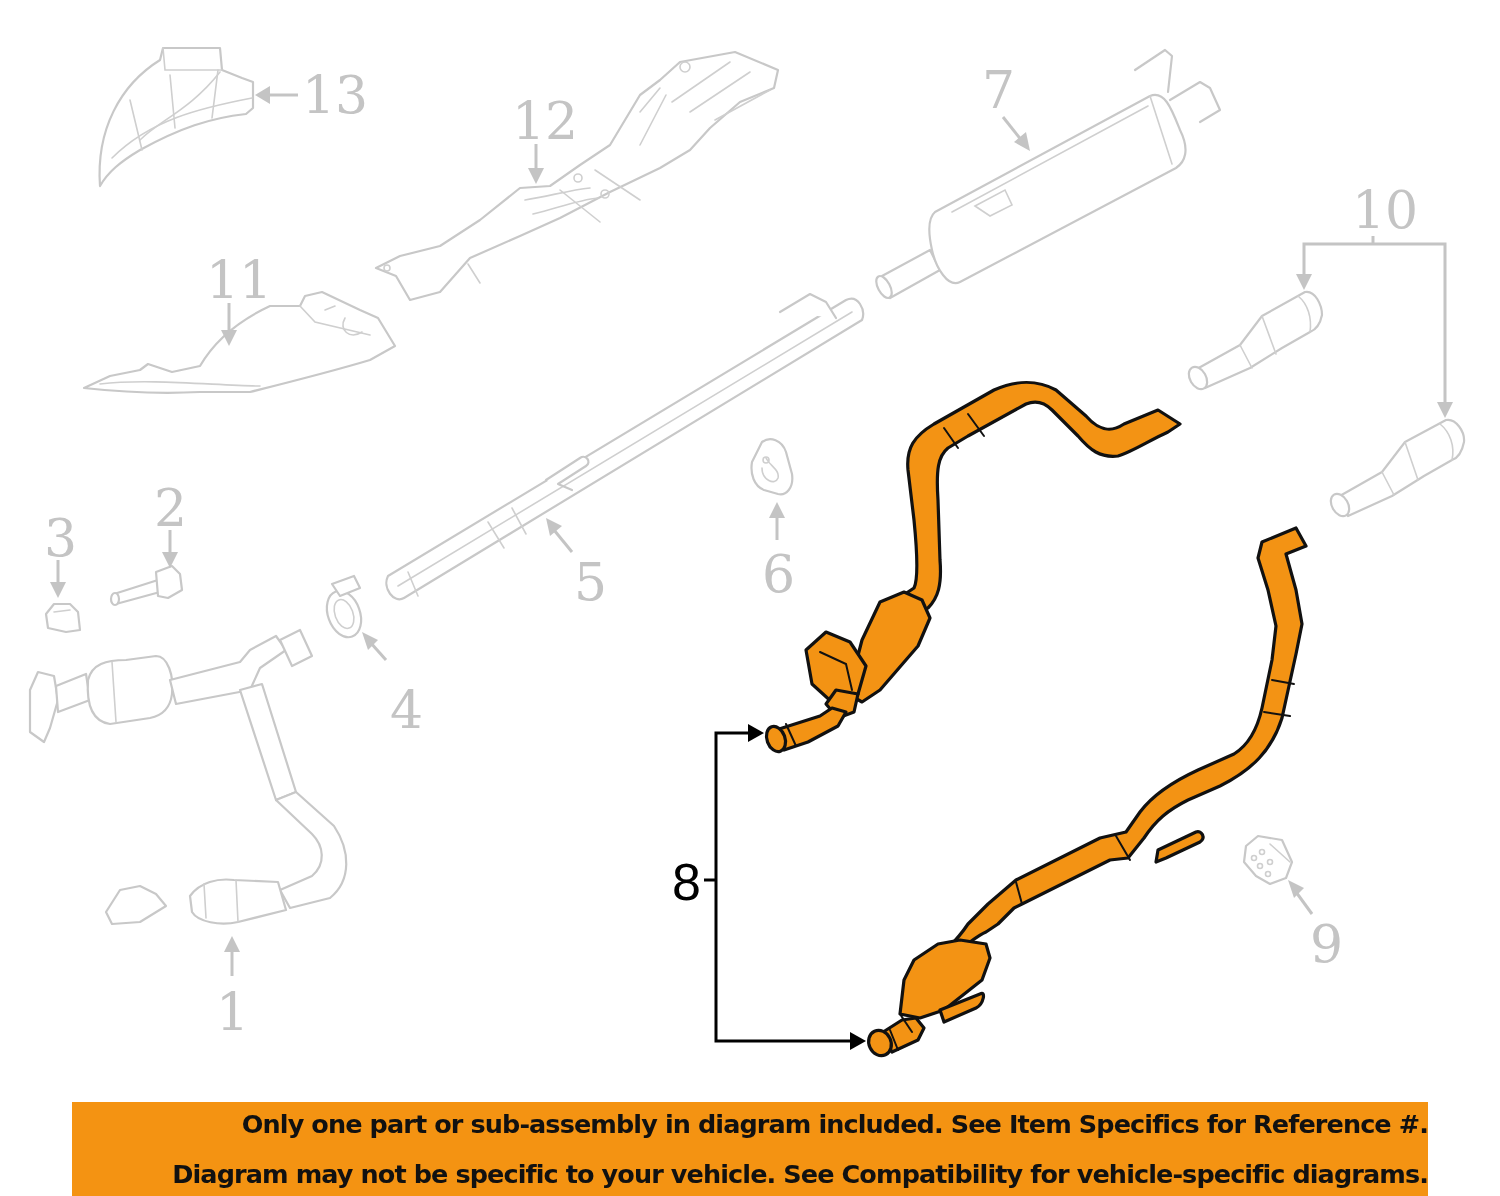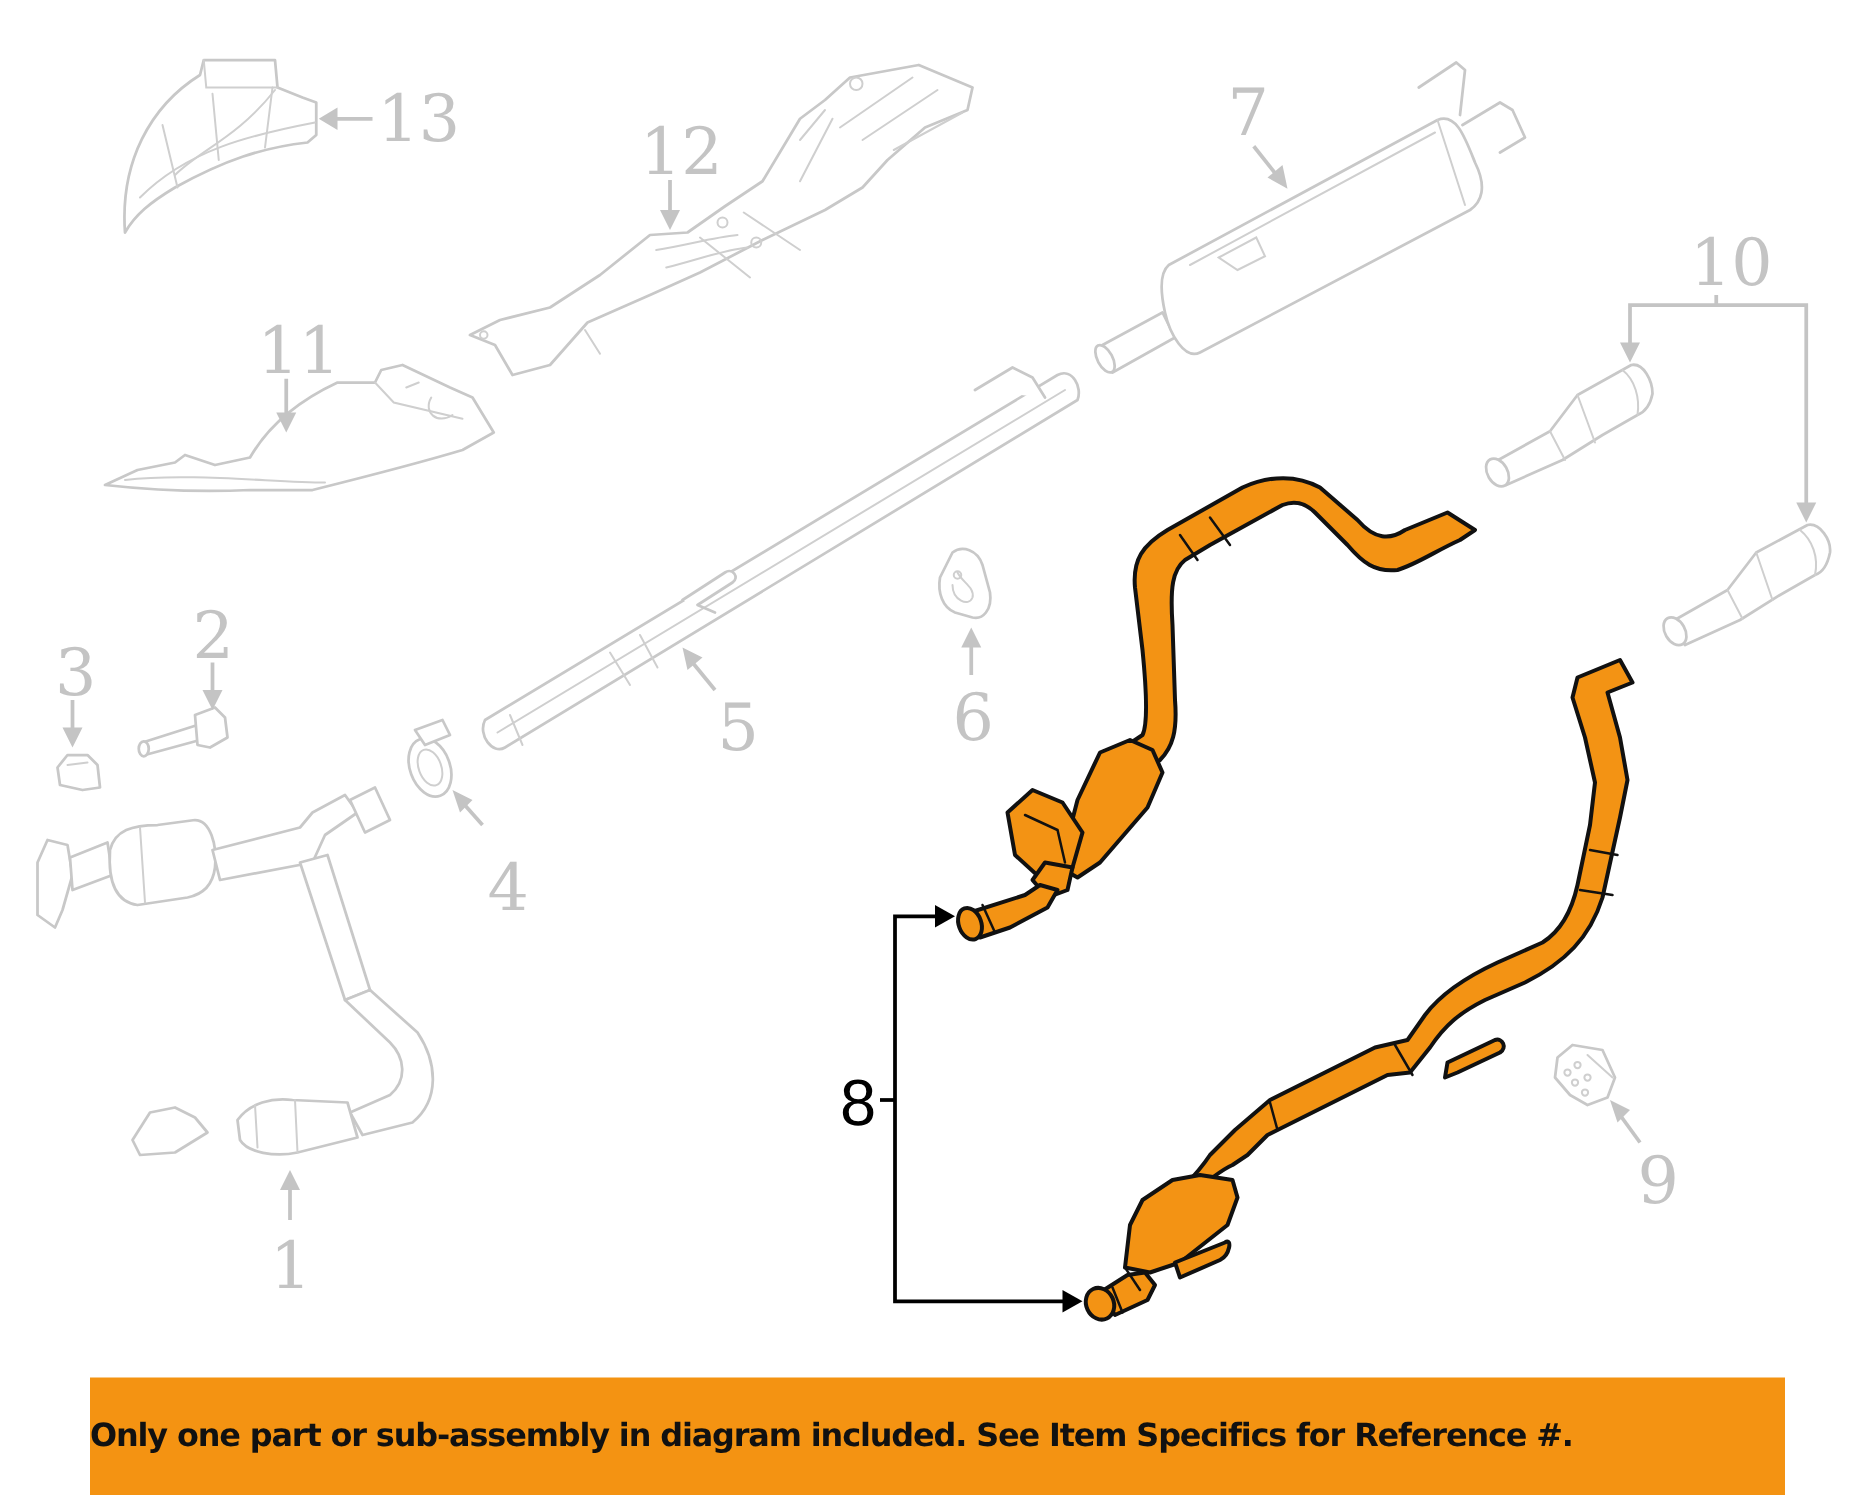--- a/index.html
+++ b/index.html
@@ -11,21 +11,21 @@
   .leader-gray { stroke: #c4c4c4; stroke-width: 3; fill: none; }
   .arrowhead-gray { fill: #c4c4c4; }
   .hl { fill: #f39314; stroke: #111111; stroke-width: 3.2; stroke-linejoin: round; stroke-linecap: round; }
   .hl-line { fill: none; stroke: #111111; stroke-width: 2; stroke-linecap: round; }
   .callout-black { font-family: "Liberation Sans", sans-serif; font-size: 52px; fill: #000000; }
   .leader-black { stroke: #000000; stroke-width: 3; fill: none; }
   .arrowhead-black { fill: #000000; }
   #disclaimer {
     position: absolute; left: 72px; top: 1102px; width: 1356px; height: 94px;
     background: #f49312; box-sizing: border-box;
-    display: flex; flex-direction: column; justify-content: center; align-items: flex-start; gap: 12px;
+    display: flex; flex-direction: column; justify-content: center; align-items: flex-end; gap: 12px;
   }
   #disclaimer .line {
     font-family: "DejaVu Sans", sans-serif; font-weight: bold; font-size: 25.5px;
     color: #111111; letter-spacing: -0.9px; line-height: 38px; white-space: nowrap;
   }
 </style>
 </head>
 <body>
 
 <svg id="diagram" viewBox="0 0 1500 1100" xmlns="http://www.w3.org/2000/svg">
@@ -244,13 +244,14 @@
     <text class="callout-black" x="672" y="900">8</text>
     <line class="leader-black" x1="704" y1="880" x2="716" y2="880"></line>
     <path class="leader-black" d="M752,733 L716,733 L716,1041 L852,1041"></path>
     <polygon class="arrowhead-black" points="764,733 748,724 748,742"></polygon>
     <polygon class="arrowhead-black" points="866,1041 850,1032 850,1050"></polygon>
   </g>
 </svg>
 
 <div id="disclaimer">
   <div class="line">Only one part or sub-assembly in diagram included. See Item Specifics for Reference #.</div>
+  <div class="line">Diagram may not be specific to your vehicle. See Compatibility for vehicle-specific diagrams.</div>
 </div>
 
 </body></html>

